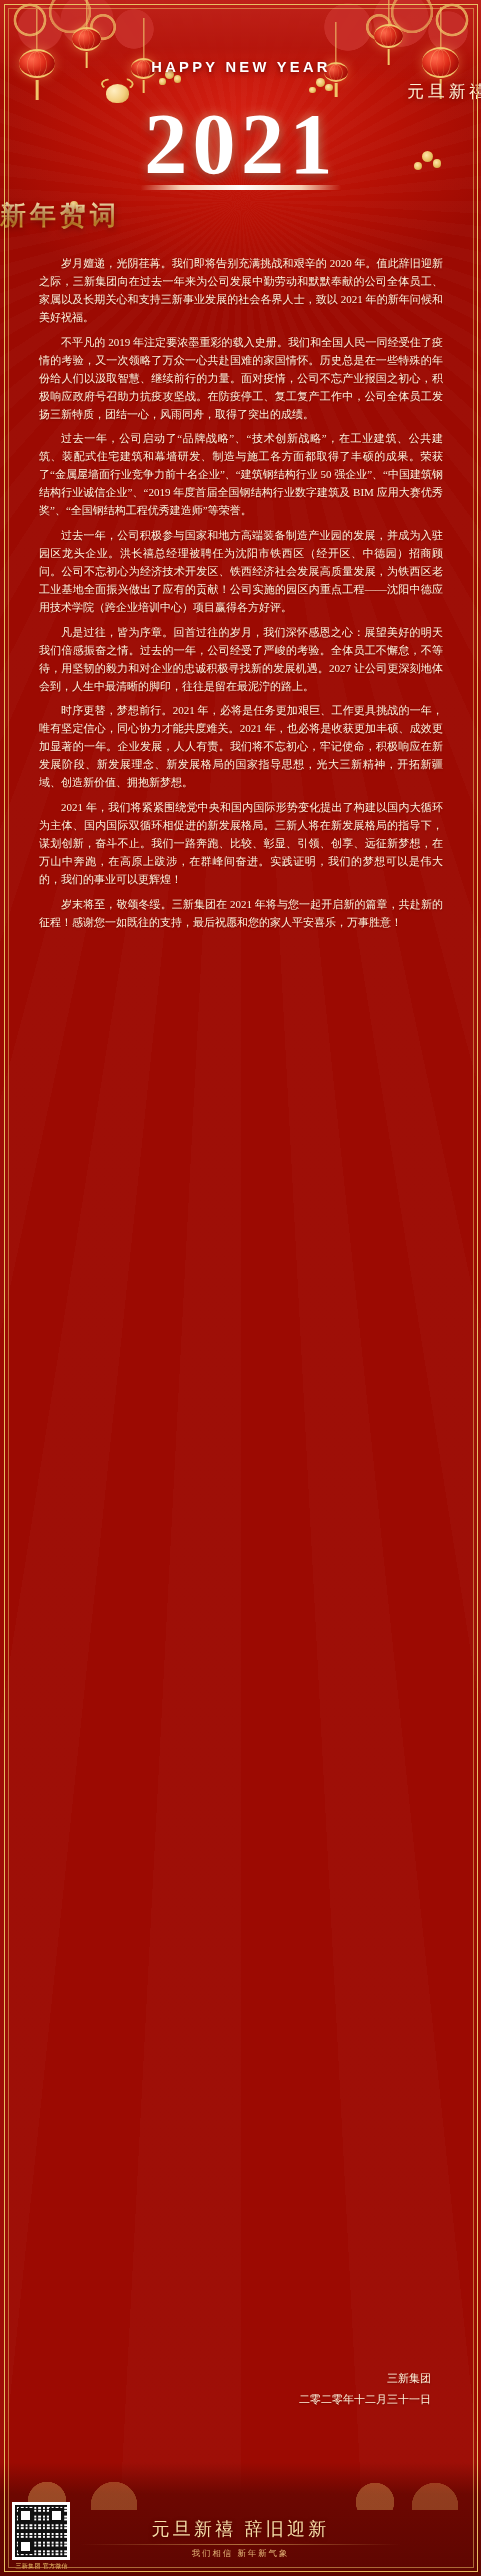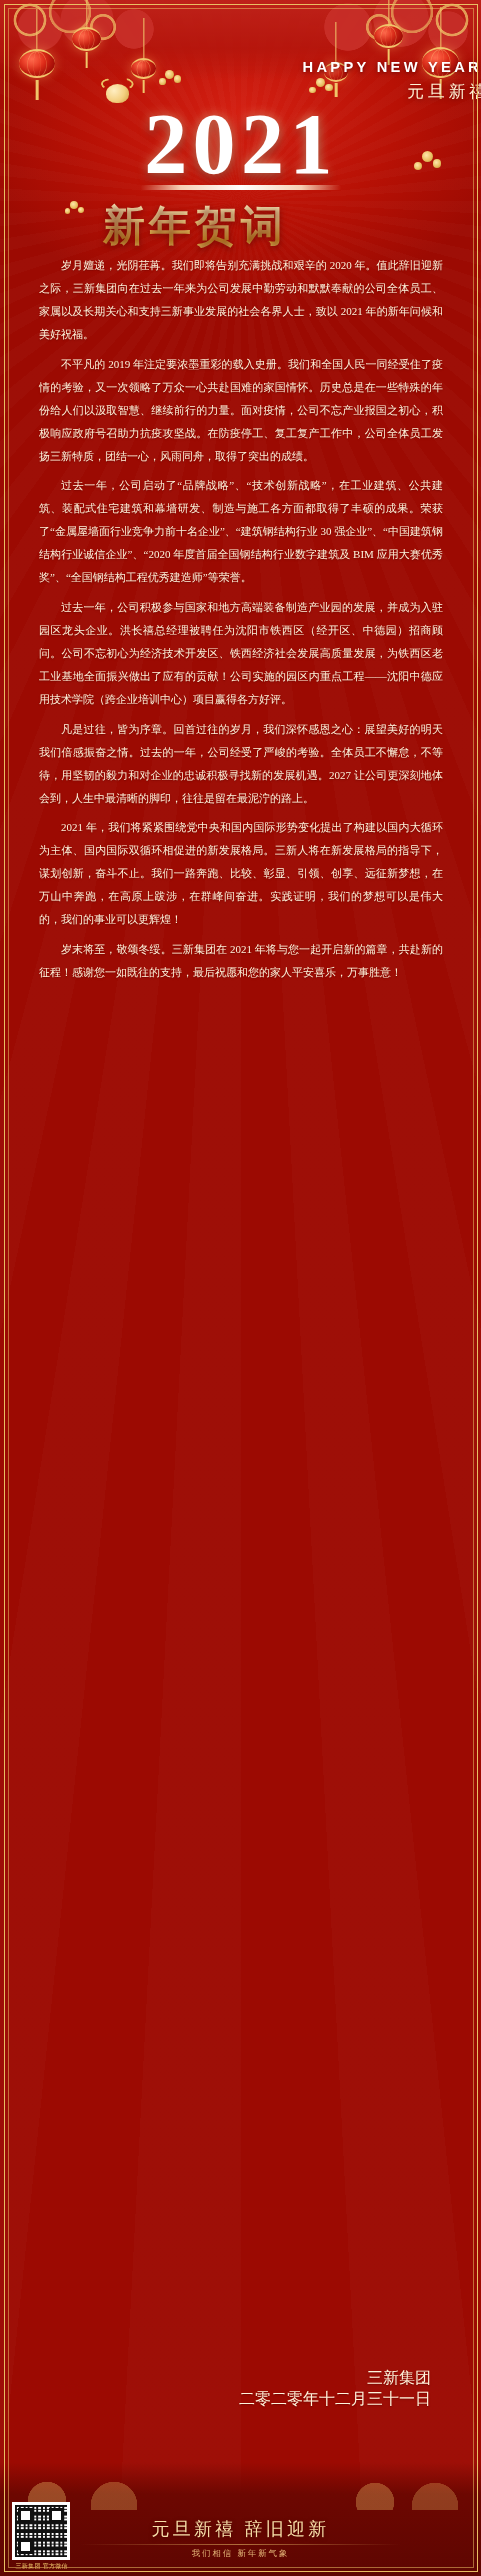--- a/index.html
+++ b/index.html
@@ -146,21 +146,21 @@
     position: absolute; top: 0px; width: 10.7px; height: 9.4px;
     border: 2px solid #e9bf62; border-radius: 50%;
     border-bottom-color: transparent; border-right-color: transparent;
   }
   .ox .horn.lh { left: 2.7px; transform: rotate(-25deg); }
   .ox .horn.rh { left: 25.4px; transform: rotate(35deg) scaleX(-1); }
 
   
   .happy-new-year {
     position: absolute; top: 59px; left: 0; width: 482px;
-    text-align: right; z-index: 5;
+    text-align: center; z-index: 5;
     font-size: 14.7px; font-weight: bold; letter-spacing: 3.3px;
     color: #ffffff;
     text-shadow: 0 1.3px 4px rgba(80,0,0,.8);
   }
   .sub-title {
     position: absolute; top: 80px; left: 8px; width: 482px;
     text-align: right; z-index: 5;
     font-size: 16.7px; letter-spacing: 4px;
     color: #fff3d6;
     text-shadow: 0 1.3px 5.4px rgba(90,0,0,.8);
@@ -179,48 +179,48 @@
   }
   .year-underline {
     position: absolute; top: 185px; left: 50%; transform: translateX(-50%);
     width: 201px; height: 5.4px; z-index: 5;
     background: linear-gradient(90deg, rgba(255,255,255,0) 0%, rgba(255,240,210,.85) 20%, #fff 50%, rgba(255,240,210,.85) 80%, rgba(255,255,255,0) 100%);
     border-radius: 2.7px;
     filter: blur(0.3px);
   }
   .greeting-title {
     position: absolute; top: 198px; left: 0; width: 390px;
-    text-align: center; z-index: 5;
-    font-size: 42px; font-weight: bold; letter-spacing: 4px;
+    z-index: 5;
+    font-size: 26px; font-weight: bold; letter-spacing: 4px;
     font-family: "Liberation Serif", serif;
     background: linear-gradient(180deg, #fff2cd 0%, #f6d68a 40%, #d79b2c 75%, #f2d286 100%);
     -webkit-background-clip: text; background-clip: text;
     color: transparent;
     text-shadow: 0 2px 6.7px rgba(70,0,0,.55);
   }
 
   
   .content {
     position: absolute; left: 39px; top: 254px; width: 404px; z-index: 5;
   }
   .content p {
     margin: 0 0 6.7px 0;
     color: #fff4dc;
     font-size: 11px;
-    line-height: 23px;
+    line-height: 18px;
     text-align: justify;
     text-indent: 2em;
     text-shadow: 0 0.7px 1.3px rgba(90,0,0,.55);
     font-family: "Liberation Serif", serif;
   }
   .sign {
     position: absolute; left: 39px; width: 404px; z-index: 5;
     text-align: right;
     color: #fff4dc;
-    font-size: 16px;
+    font-size: 11px;
     line-height: 20px;
     font-family: "Liberation Serif", serif;
     text-shadow: 0 0.7px 1.3px rgba(90,0,0,.55);
     padding-right: 12px;
   }
   .sign.s1 { top: 2368px; }
   .sign.s2 { top: 2389px; }
 
   
   .footer {
@@ -349,23 +349,24 @@
 
   <div class="happy-new-year">HAPPY NEW YEAR</div>
   <div class="sub-title">元旦新禧</div>
   <div class="year">2021</div>
   <div class="year-underline"></div>
   <div class="greeting-title">新年贺词</div>
 
   <div class="content">
     <p>岁月嬗递，光阴荏苒。我们即将告别充满挑战和艰辛的 2020 年。值此辞旧迎新之际，三新集团向在过去一年来为公司发展中勤劳动和默默奉献的公司全体员工、家属以及长期关心和支持三新事业发展的社会各界人士，致以 2021 年的新年问候和美好祝福。</p>
     <p>不平凡的 2019 年注定要浓墨重彩的载入史册。我们和全国人民一同经受住了疫情的考验，又一次领略了万众一心共赴国难的家国情怀。历史总是在一些特殊的年份给人们以汲取智慧、继续前行的力量。面对疫情，公司不忘产业报国之初心，积极响应政府号召助力抗疫攻坚战。在防疫停工、复工复产工作中，公司全体员工发扬三新特质，团结一心，风雨同舟，取得了突出的成绩。</p>
-    <p>过去一年，公司启动了“品牌战略”、“技术创新战略”，在工业建筑、公共建筑、装配式住宅建筑和幕墙研发、制造与施工各方面都取得了丰硕的成果。荣获了“金属屋墙面行业竞争力前十名企业”、“建筑钢结构行业 30 强企业”、“中国建筑钢结构行业诚信企业”、“2020 年度首届全国钢结构行业数字建筑及 BIM 应用大赛优秀奖”、“全国钢结构工程优秀建造师”等荣誉。</p>
+    <p>过去一年，公司启动了“品牌战略”、“技术创新战略”，在工业建筑、公共建筑、装配式住宅建筑和幕墙研发、制造与施工各方面都取得了丰硕的成果。荣获了“金属屋墙面行业竞争力前十名企业”、“建筑钢结构行业 50 强企业”、“中国建筑钢结构行业诚信企业”、“2019 年度首届全国钢结构行业数字建筑及 BIM 应用大赛优秀奖”、“全国钢结构工程优秀建造师”等荣誉。</p>
     <p>过去一年，公司积极参与国家和地方高端装备制造产业园的发展，并成为入驻园区龙头企业。洪长禧总经理被聘任为沈阳市铁西区（经开区、中德园）招商顾问。公司不忘初心为经济技术开发区、铁西经济社会发展高质量发展，为铁西区老工业基地全面振兴做出了应有的贡献！公司实施的园区内重点工程——沈阳中德应用技术学院（跨企业培训中心）项目赢得各方好评。</p>
     <p>凡是过往，皆为序章。回首过往的岁月，我们深怀感恩之心：展望美好的明天我们倍感振奋之情。过去的一年，公司经受了严峻的考验。全体员工不懈怠，不等待，用坚韧的毅力和对企业的忠诚积极寻找新的发展机遇。2027 让公司更深刻地体会到，人生中最清晰的脚印，往往是留在最泥泞的路上。</p>
+    <p>时序更替，梦想前行。2021 年，必将是任务更加艰巨、工作更具挑战的一年，唯有坚定信心，同心协力才能共度难关。2021 年，也必将是收获更加丰硕、成效更加显著的一年。企业发展，人人有责。我们将不忘初心，牢记使命，积极响应在新发展阶段、新发展理念、新发展格局的国家指导思想，光大三新精神，开拓新疆域、创造新价值、拥抱新梦想。</p>
     <p>2021 年，我们将紧紧围绕党中央和国内国际形势变化提出了构建以国内大循环为主体、国内国际双循环相促进的新发展格局。三新人将在新发展格局的指导下，谋划创新，奋斗不止。我们一路奔跑、比较、彰显、引领、创享、远征新梦想，在万山中奔跑，在高原上跋涉，在群峰间奋进。实践证明，我们的梦想可以是伟大的，我们的事业可以更辉煌！</p>
     <p>岁末将至，敬颂冬绥。三新集团在 2021 年将与您一起开启新的篇章，共赴新的征程！感谢您一如既往的支持，最后祝愿和您的家人平安喜乐，万事胜意！</p>
   </div>
 
   <div class="sign s1">三新集团</div>
   <div class="sign s2">二零二零年十二月三十一日</div>
 
   <div class="footer">
     <div class="footer-wave"></div>
 

